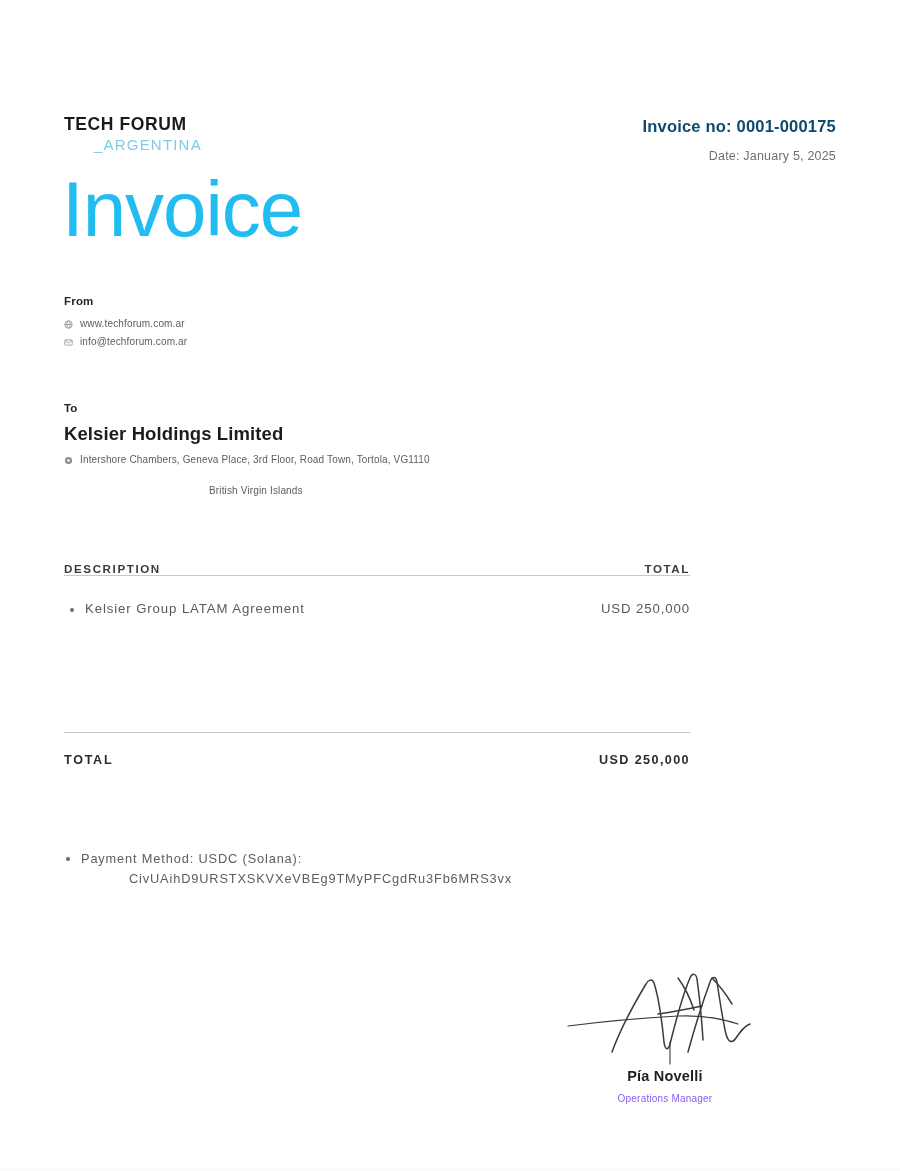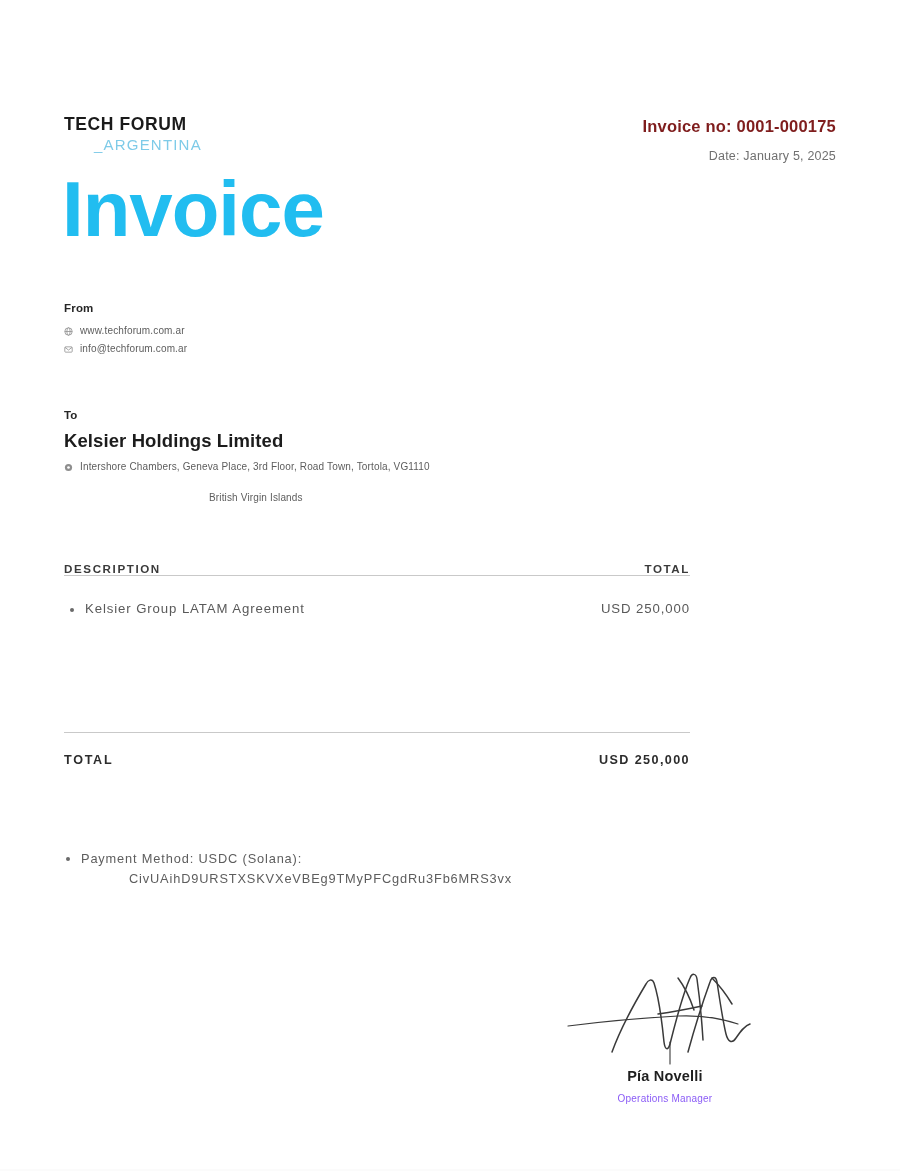--- a/index.html
+++ b/index.html
@@ -62,58 +62,58 @@
     margin-top: 3px;
     margin-left: 30px;
   }
   .invoice-meta {
     text-align: right;
     padding-top: 1px;
   }
   .invoice-no {
     font-size: 16.5px;
     font-weight: 700;
-    color: #7f1d1d;
+    color: #0c4a6e;
     letter-spacing: 0.2px;
     white-space: nowrap;
   }
   .invoice-date {
     font-size: 12.5px;
     color: #707070;
     margin-top: 13px;
     letter-spacing: 0.2px;
     white-space: nowrap;
   }
 
   
   .big-title {
     position: absolute;
     left: 62px;
     top: 163px;
     font-size: 78px;
     line-height: 92px;
-    font-weight: 700;
+    font-weight: 400;
     color: #21bdf0;
     letter-spacing: -1px;
   }
 
   
   .party {
     position: absolute;
     left: 64px;
   }
   .party.from { top: 287px; }
   .party.to   { top: 394px; }
 
   .party-label {
     font-size: 11.5px;
     font-weight: 700;
     color: #262626;
     letter-spacing: 0.2px;
-    margin: 15px 0 9px 0;
+    margin: 8px 0 9px 0;
   }
   .party-name {
     font-size: 18.5px;
     font-weight: 700;
     color: #1c1c1c;
     letter-spacing: 0.1px;
     margin: 0 0 7px 0;
   }
   .party-line {
     display: flex;

